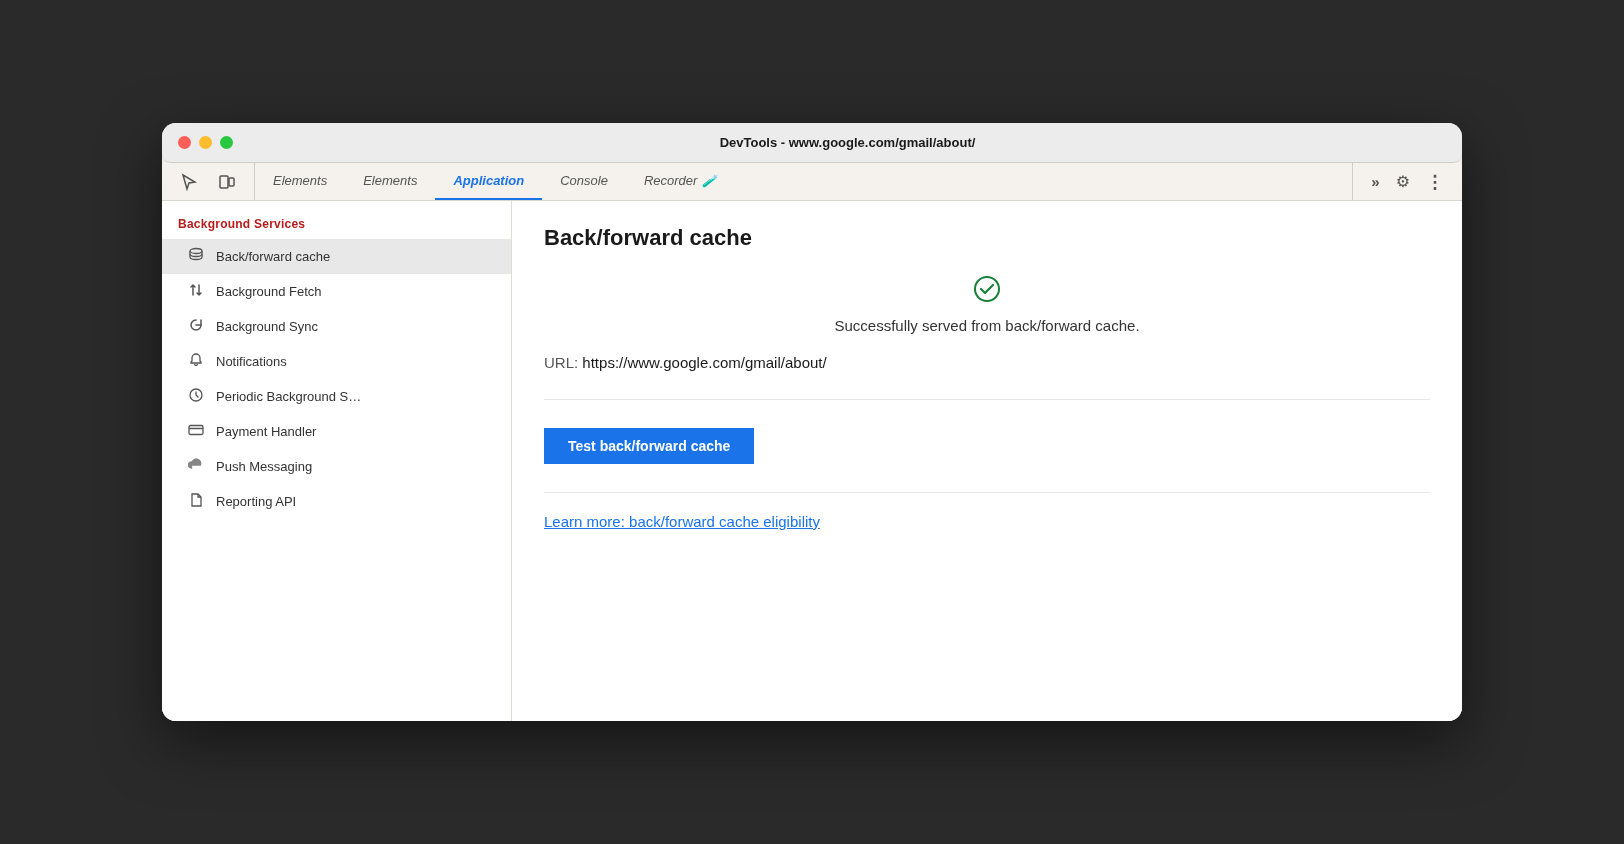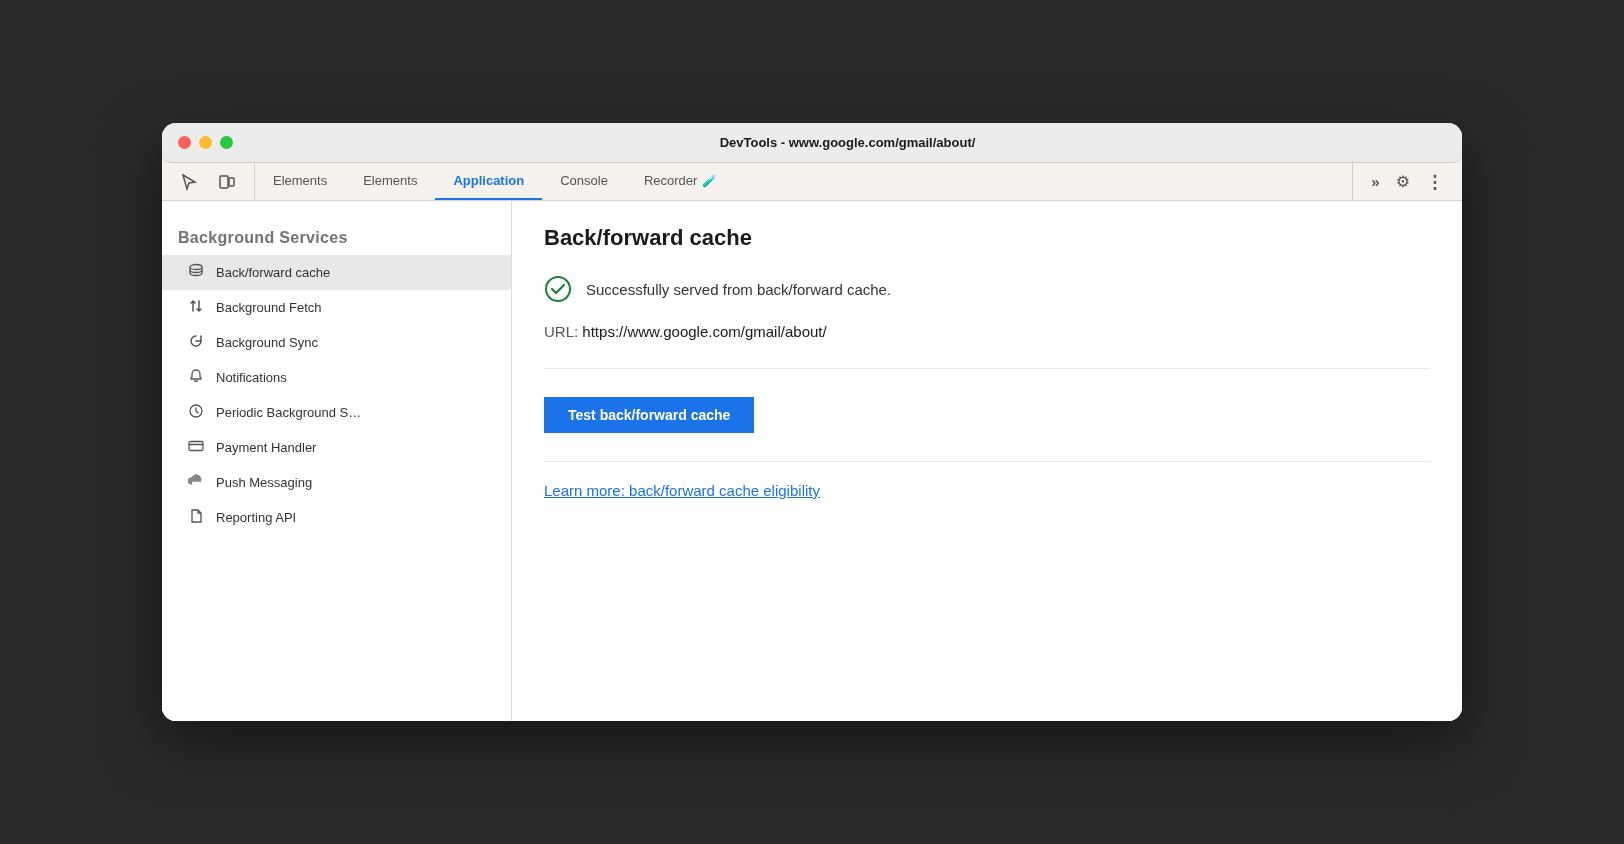--- a/index.html
+++ b/index.html
@@ -81,20 +81,21 @@
       padding: 10px 18px;
       font-size: 13px;
       color: #555;
       cursor: pointer;
       border-bottom: 2px solid transparent;
       display: flex;
       align-items: center;
       gap: 5px;
       white-space: nowrap;
       text-decoration: none;
+      font-style: italic;
     }
     .tab.active {
       color: #1a73e8;
       border-bottom: 2px solid #1a73e8;
       font-weight: 600;
     }
     .toolbar-right {
       display: flex;
       align-items: center;
       gap: 4px;
@@ -107,26 +108,25 @@
       background: #fff;
     }
     .sidebar {
       width: 350px;
       background: #fff;
       border-right: 1px solid #e0ddd8;
       overflow-y: auto;
       flex-shrink: 0;
     }
     .sidebar-section-title {
-      font-size: 16px;
-      font-weight: 600;
-      color: #737373;
+      font-size: 12px;
+      font-weight: 600;
+      color: #b91c1c;
       padding: 16px 16px 8px 16px;
       letter-spacing: 0.02em;
-      margin-top: 12px;
     }
     .sidebar-item {
       display: flex;
       align-items: center;
       gap: 10px;
       padding: 8px 16px 8px 24px;
       font-size: 13px;
       color: #333;
       cursor: pointer;
       border-radius: 0;
@@ -151,20 +151,21 @@
       font-size: 22px;
       font-weight: 600;
       color: #1a1a1a;
       margin-bottom: 24px;
     }
     .success-row {
       display: flex;
       align-items: center;
       gap: 14px;
       margin-bottom: 20px;
+      flex-direction: column;
     }
     .success-icon {
       width: 28px;
       height: 28px;
       flex-shrink: 0;
     }
     .success-text {
       font-size: 15px;
       color: #333;
     }

